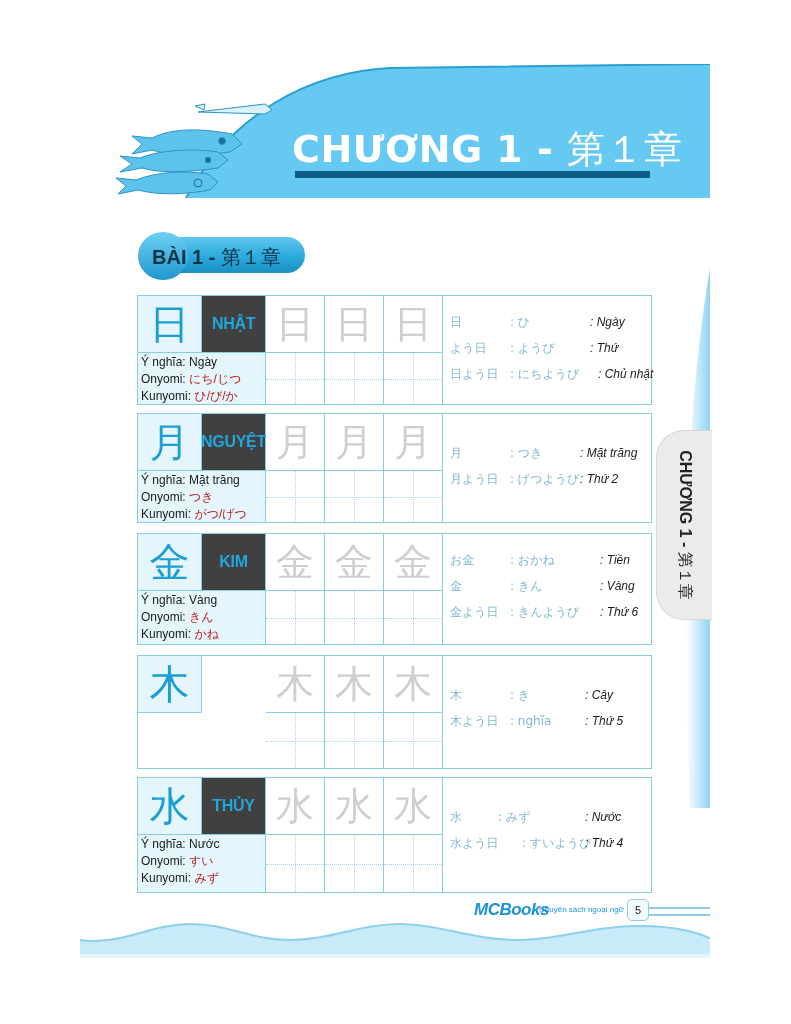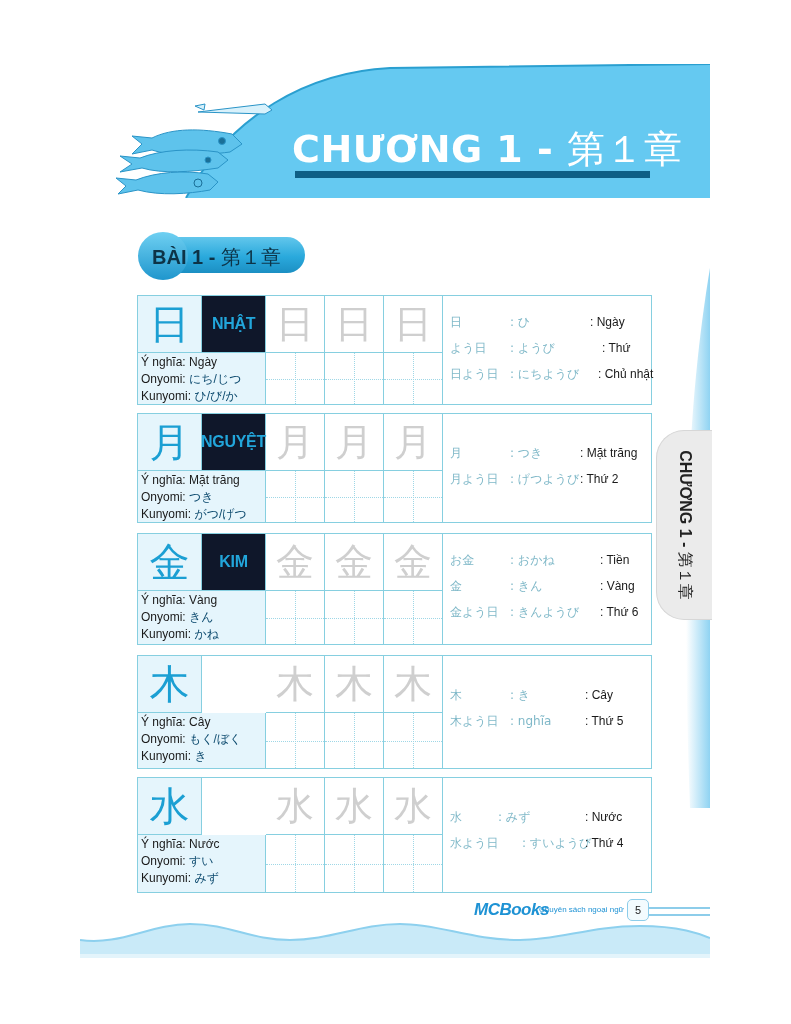--- a/index.html
+++ b/index.html
@@ -12,32 +12,32 @@
   #chapter-underline{left:295px;top:171px;width:355px;height:7px;background:#0e5f86;}
   
   #lesson-pill{left:140px;top:237px;width:165px;height:36px;border-radius:18px;background:linear-gradient(180deg,#62c7ec 0%,#2aa9dc 55%,#1b8fc3 100%);}
   #lesson-circle{left:138px;top:232px;width:50px;height:48px;border-radius:50%;background:linear-gradient(180deg,#6fd0f2,#1f96cd);}
   #lesson-title{left:152px;top:244px;font-size:20px;font-weight:bold;color:#0d3347;white-space:nowrap;}
   #lesson-title .jp{font-family:"DejaVu Serif",serif;font-weight:normal;}
   
   .krow{position:absolute;left:137px;width:515px;border:1.5px solid #86cfe0;box-sizing:border-box;background:#fff;}
   .kcell{position:absolute;border-right:1.5px solid #86cfe0;box-sizing:border-box;}
   .kanji-main{left:0;top:0;width:64px;height:57px;background:#e5f5fc;display:flex;align-items:center;justify-content:center;font-family:"DejaVu Serif",serif;font-size:40px;color:#1b9fd3;border-bottom:1.5px solid #86cfe0;}
-  .kanji-name{left:64px;top:0;width:64px;height:57px;background:#0f172a;display:flex;align-items:center;justify-content:center;font-weight:bold;font-size:16px;color:#22a6db;border-bottom:1.5px solid #86cfe0;letter-spacing:-0.3px;}
+  .kanji-name{left:64px;top:0;width:64px;height:57px;background:#404040;display:flex;align-items:center;justify-content:center;font-weight:bold;font-size:16px;color:#22a6db;border-bottom:1.5px solid #86cfe0;letter-spacing:-0.3px;}
   .kanji-info{left:0;top:57px;width:128px;bottom:0;background:#e5f5fc;font-size:12px;color:#1a1a1a;padding:1px 3px;box-sizing:border-box;line-height:17px;}
-  .kanji-info .jp{color:#0c4a6e;}
+  .kanji-info .jp{color:#b91c1c;}
   .practice{top:0;height:57px;width:59px;display:flex;align-items:center;justify-content:center;font-family:"DejaVu Serif",serif;font-size:38px;color:#cfcfcf;border-bottom:1.5px solid #86cfe0;}
   .pgrid{top:57px;bottom:0;width:59px;}
   .pgrid .v{position:absolute;left:29px;top:0;bottom:0;border-left:1px dotted #9fd7e6;}
   .pgrid .h{position:absolute;top:50%;left:0;right:0;border-top:1px dotted #9fd7e6;}
   .vocab{left:306px;top:0;right:0;bottom:0;border-right:none;font-size:12px;}
   .vline{position:absolute;left:6px;white-space:nowrap;height:16px;line-height:16px;}
   .vline .w{position:absolute;left:0;color:#7fb8c8;font-family:"DejaVu Sans",sans-serif;}
   .vline .r{position:absolute;color:#7fb8c8;font-family:"DejaVu Sans",sans-serif;}
-  .vline .m{position:absolute;color:#1a1a1a;}
+  .vline .m{position:absolute;color:#1a1a1a;font-style:italic;}
   
   #side-arc{left:680px;top:268px;width:40px;height:540px;}
   #side-tab{left:656px;top:430px;width:56px;height:190px;background:#ebebeb;border-radius:28px 0 0 28px;border:1.5px solid #d7d7d7;border-right:none;box-sizing:border-box;}
   #side-tab-text{left:684px;top:525px;transform:translate(-50%,-50%) rotate(90deg);font-size:16px;font-weight:bold;color:#222;white-space:nowrap;}
   #side-tab-text .jp{font-family:"DejaVu Serif",serif;font-weight:normal;}
   
   #brand{left:474px;top:900px;font-size:17px;font-weight:bold;color:#1e92d4;font-style:italic;letter-spacing:-0.5px;}
   #tagline{left:539px;top:905px;font-size:8px;color:#1e92d4;white-space:nowrap;}
   #page-num-box{left:627px;top:899px;width:22px;height:22px;border:1.5px solid #8dcdea;border-radius:5px;background:#f3fbfe;box-sizing:border-box;display:flex;align-items:center;justify-content:center;font-size:11px;color:#222;}
   #pen-line{left:649px;top:907px;width:61px;height:5px;border-top:2px solid #8dcdea;border-bottom:2px solid #8dcdea;}
@@ -94,21 +94,21 @@
       </div>
       <div class="kcell vocab">
         <div class="vline" style="top:18px;width:200px">
         <span class="w">日</span>
         <span class="r" style="left:60px">: ひ</span>
         <span class="m" style="left:140px">: Ngày</span>
       </div>
         <div class="vline" style="top:44px;width:200px">
         <span class="w">よう日</span>
         <span class="r" style="left:60px">: ようび</span>
-        <span class="m" style="left:152px">: Thứ</span>
+        <span class="m" style="left:140px">: Thứ</span>
       </div>
         <div class="vline" style="top:70px;width:200px">
         <span class="w">日よう日</span>
         <span class="r" style="left:60px">: にちようび</span>
         <span class="m" style="left:148px">: Chủ nhật</span>
       </div>
       </div>
     </div>
     <div class="krow" style="top: 413px; height: 110px;">
       <div class="kcell kanji-main">月</div>
@@ -182,25 +182,20 @@
       </div>
         <div class="vline" style="top:70px;width:200px">
         <span class="w">金よう日</span>
         <span class="r" style="left:60px">: きんようび</span>
         <span class="m" style="left:150px">: Thứ 6</span>
       </div>
       </div>
     </div>
     <div class="krow" style="top: 655px; height: 114px;">
       <div class="kcell kanji-main">木</div>
-      <div class="kcell kanji-info">
-      <div><span>Ý nghĩa:</span> <span>Cây</span></div>
-      <div><span>Onyomi:</span> <span class="jp">もく/ぼく</span></div>
-      <div><span>Kunyomi:</span> <span class="jp">き</span></div>
-    </div>
       <div class="kcell practice" style="left:128px">木</div>
       <div class="kcell pgrid" style="left:128px">
         <div class="v"></div>
         <div class="h"></div>
       </div>
       <div class="kcell practice" style="left:187px">木</div>
       <div class="kcell pgrid" style="left:187px">
         <div class="v"></div>
         <div class="h"></div>
       </div>
@@ -217,20 +212,21 @@
       </div>
         <div class="vline" style="top:57px;width:200px">
         <span class="w">木よう日</span>
         <span class="r" style="left:60px">: nghĩa</span>
         <span class="m" style="left:135px">: Thứ 5</span>
       </div>
       </div>
     </div>
     <div class="krow" style="top: 777px; height: 116px;">
       <div class="kcell kanji-main">水</div>
+      <div class="kcell kanji-name">THỦY</div>
       <div class="kcell kanji-info">
       <div><span>Ý nghĩa:</span> <span>Nước</span></div>
       <div><span>Onyomi:</span> <span class="jp">すい</span></div>
       <div><span>Kunyomi:</span> <span class="jp">みず</span></div>
     </div>
       <div class="kcell practice" style="left:128px">水</div>
       <div class="kcell pgrid" style="left:128px">
         <div class="v"></div>
         <div class="h"></div>
       </div>

